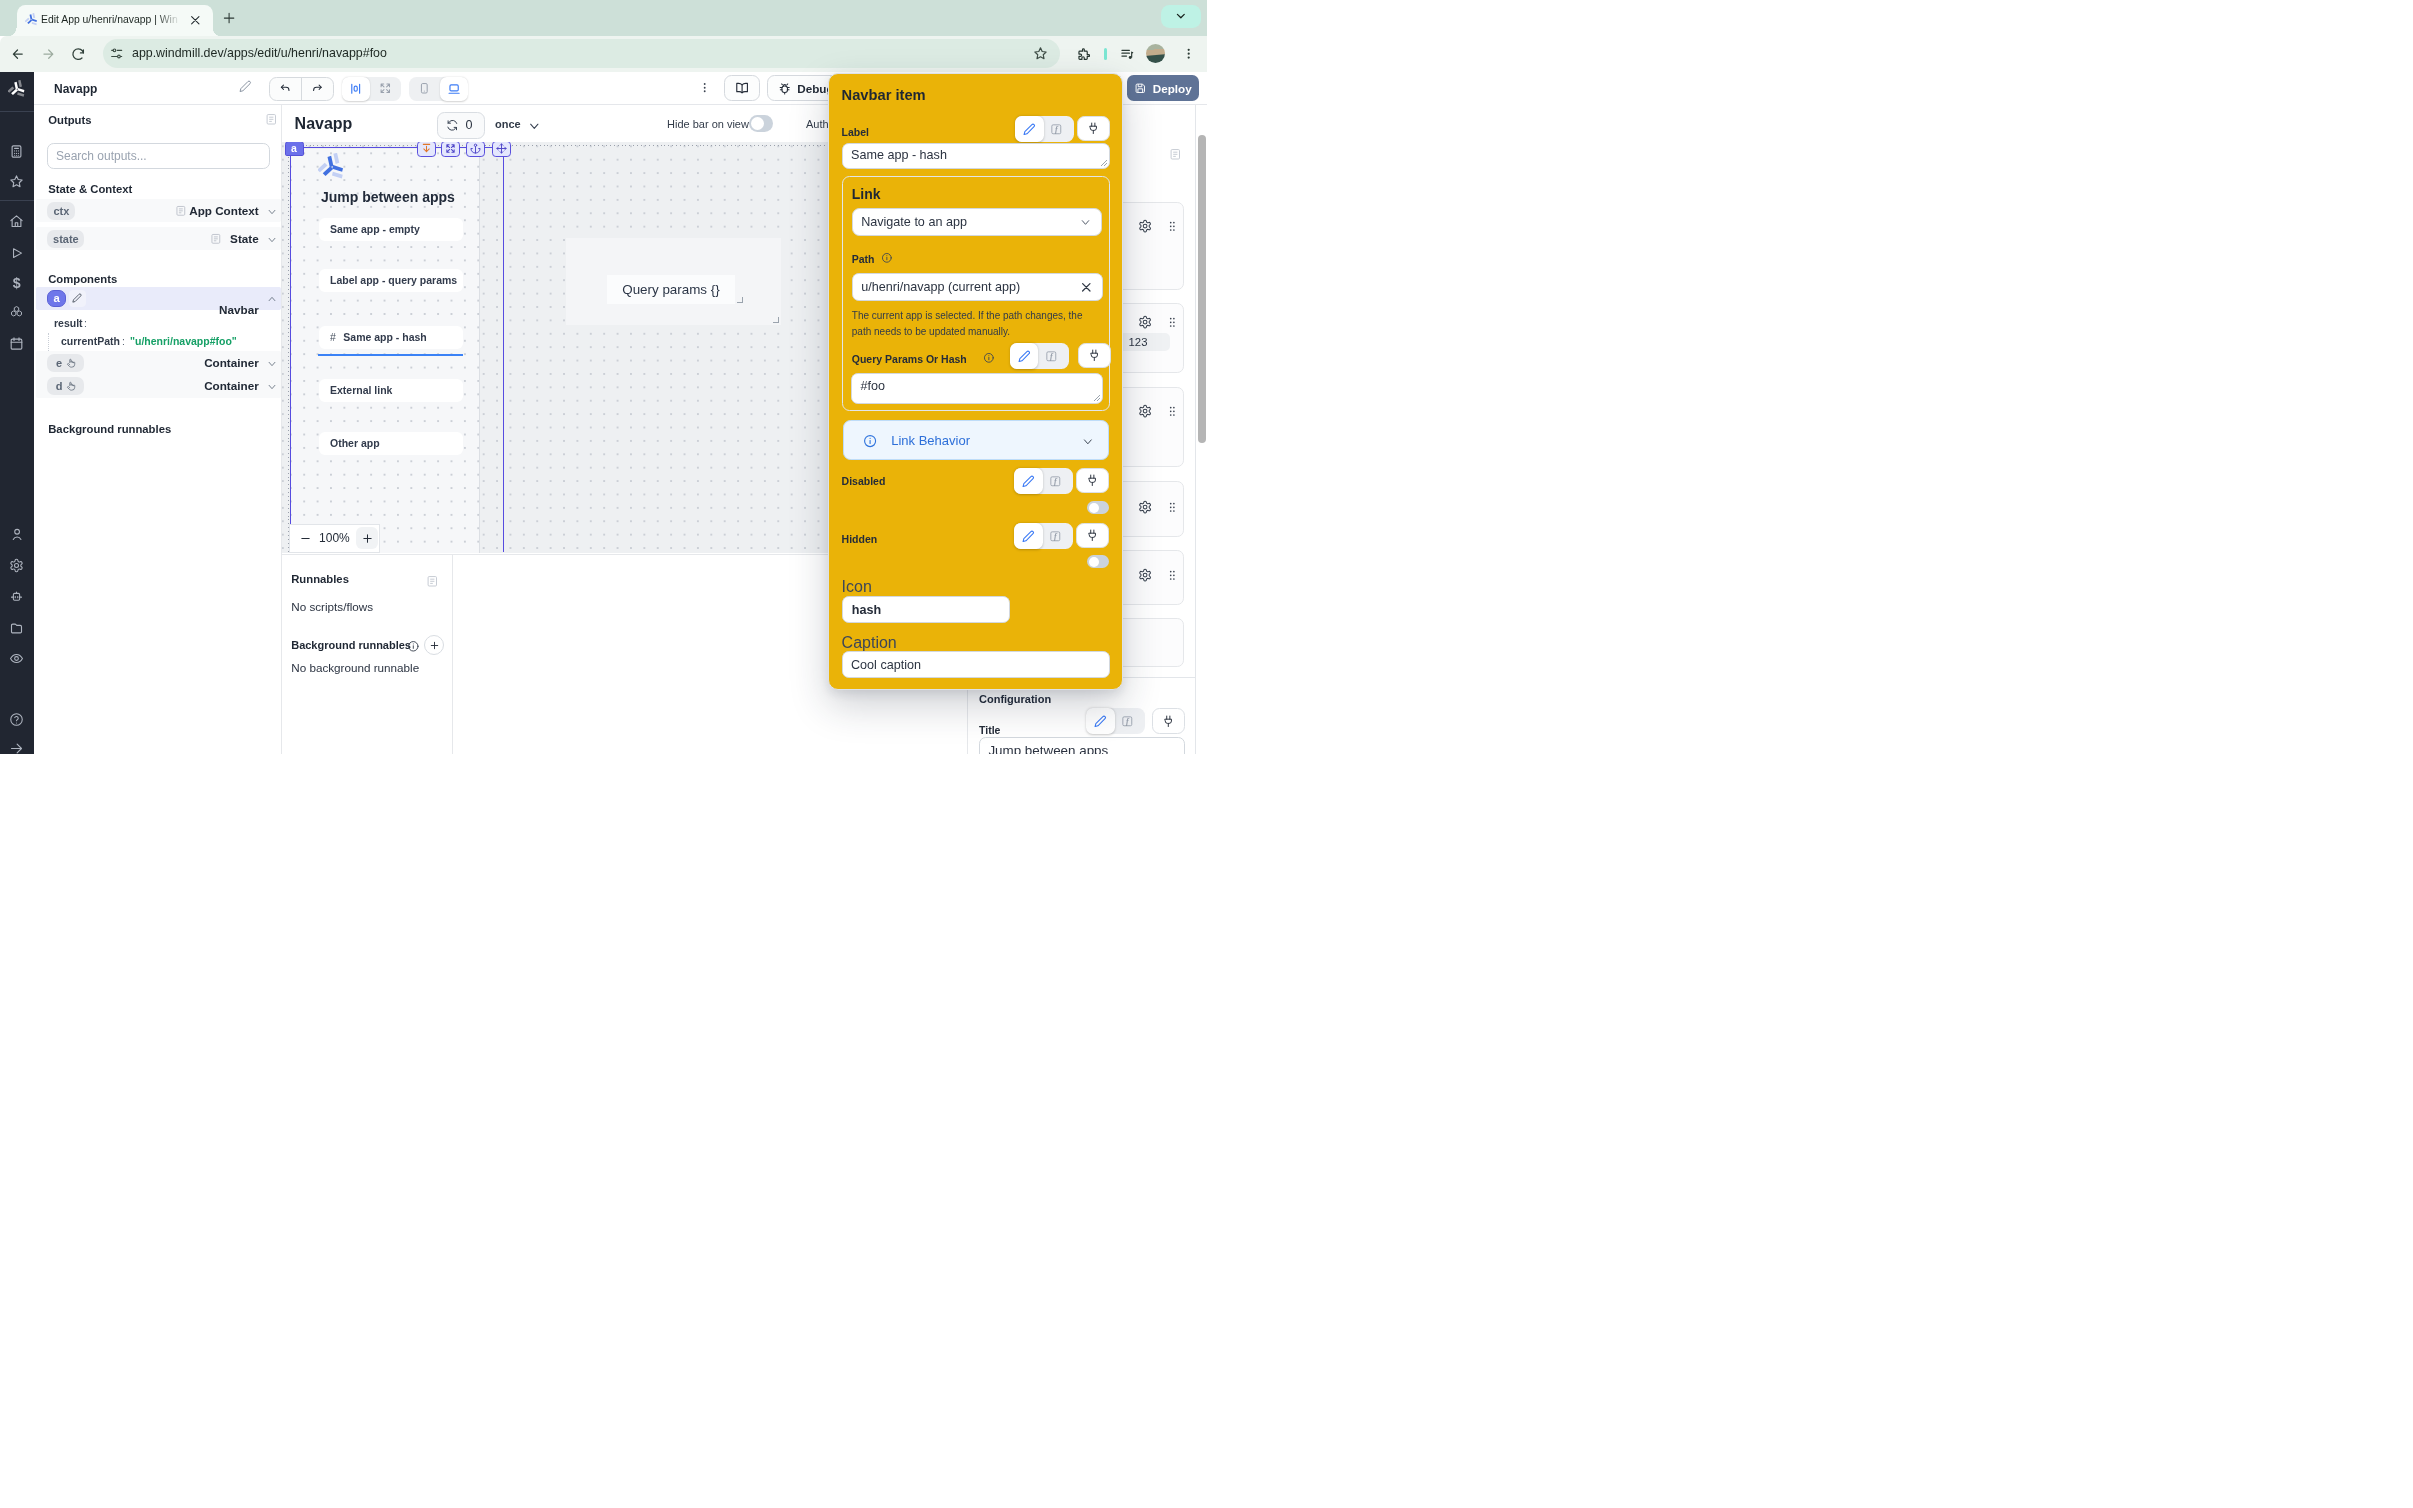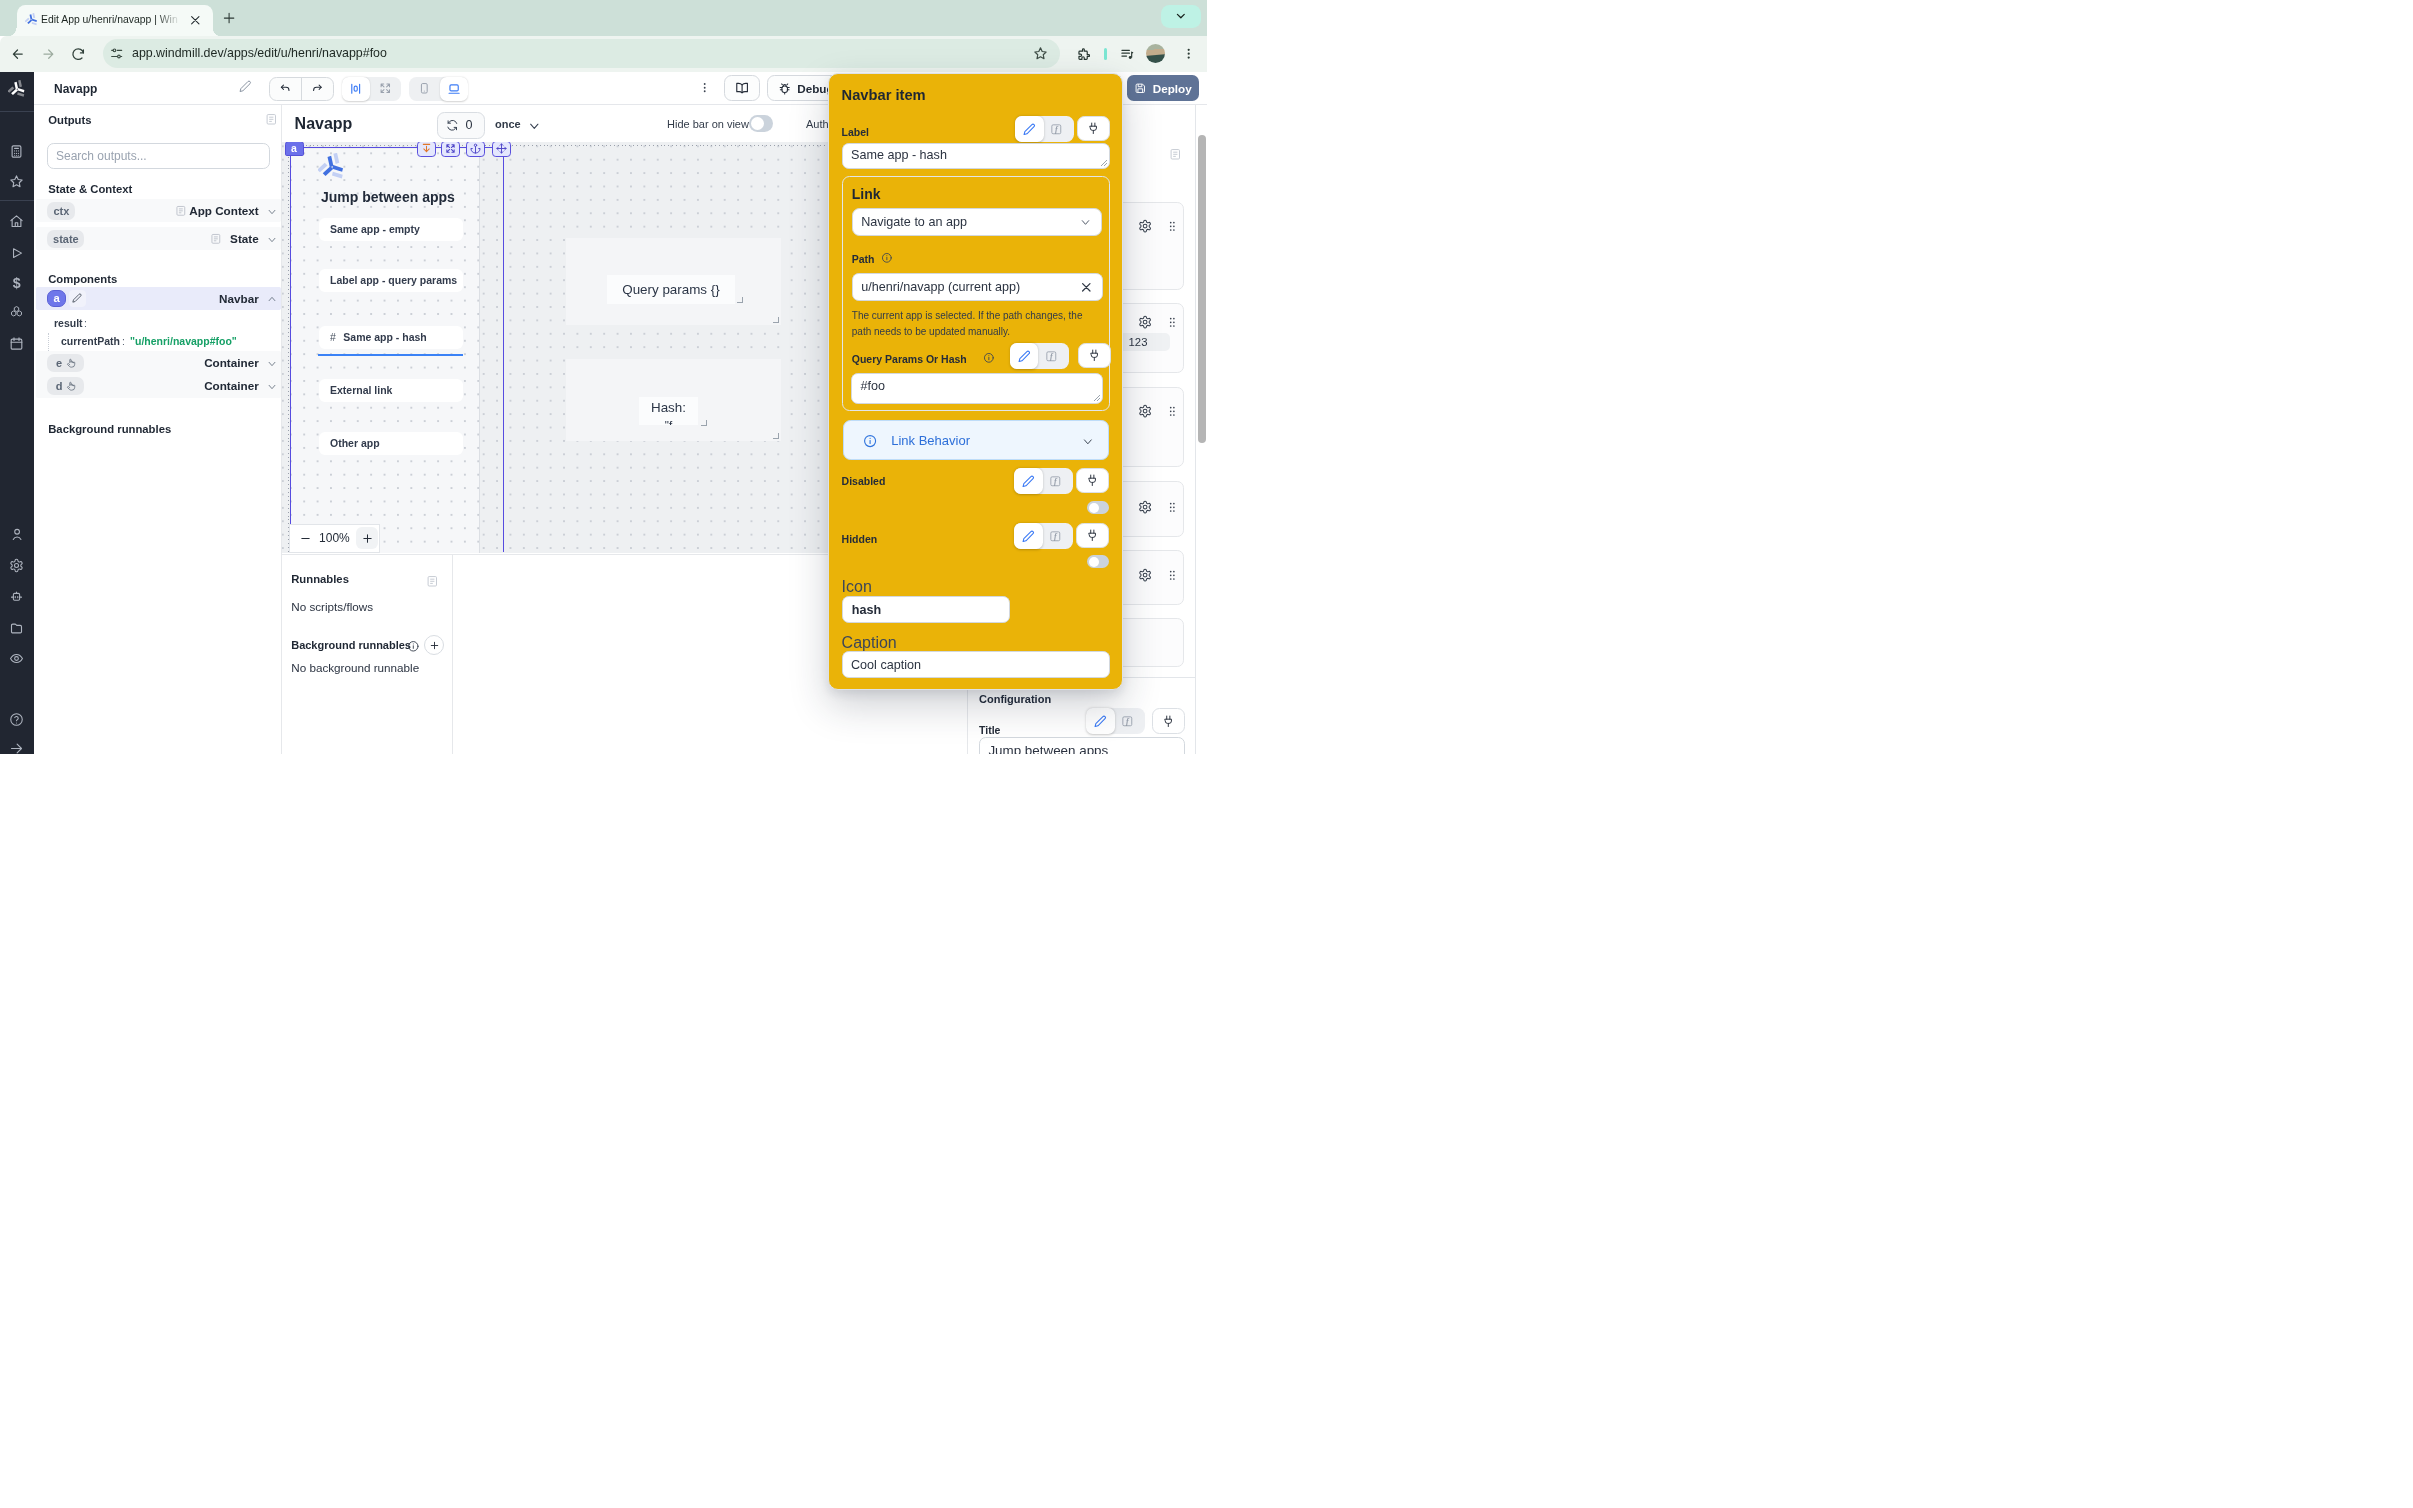--- a/index.html
+++ b/index.html
@@ -357,21 +357,21 @@
         </svg>
   </div>
   <div class="txt b" style="left:14.2px;top:168px;font-size:11.3px;color:#1f2733">Components</div>
   <div class="row" style="top:182px;height:22.6px;background:#e9ebfa">
     <div class="badge" style="left:11.7px;top:2.5px;width:18.4px;height:17.6px;font-size:11.3px;background:#6f77ea;color:#fff;border:0.8px solid #5a60d6">a</div>
     <div class="a" style="left:33px;top:2.5px;width:17.6px;height:17.6px;background:#f1f2fb;border-radius:4.2px;display:flex;align-items:center;justify-content:center">
           <svg width="10" height="10" viewBox="0 0 24 24">
             <path d="M17 3a2.8 2.8 0 1 1 4 4L7.5 20.5 2 22l1.5-5.5Z" stroke="#3f4754" stroke-width="2" fill="none" stroke-linejoin="round"></path>
           </svg>
         </div>
-    <div class="txt b" style="right:22px;top:5px;font-size:11.7px;color:#222a36">Navbar</div>
+    <div class="txt b" style="right:22px;top:16px;font-size:11.7px;color:#222a36">Navbar</div>
     <svg class="chev a" style="left:231px;top:6.7px" width="10" height="10" viewBox="0 0 24 24">
           <path d="m5 16 7-8 7 8"></path>
         </svg>
   </div>
   <div class="a" style="left:14.2px;top:228px;width:0.8px;height:34px;border-left:0.8px dotted #c9ced6"></div>
   <div class="txt" style="left:20px;top:212px;font-size:10.5px;font-weight:700;color:#333c4a">result</div>
   <div class="txt" style="left:50px;top:212px;font-size:10.5px;color:#566070">:</div>
   <div class="txt" style="left:27px;top:230px;font-size:10.5px;font-weight:700;color:#333c4a">currentPath</div>
   <div class="txt" style="left:88px;top:230px;font-size:10.5px;color:#566070">:</div>
   <div class="txt" style="left:96px;top:230px;font-size:10.5px;font-weight:600;color:#16a066">"u/henri/navapp#foo"</div>
@@ -610,25 +610,20 @@
   <div class="navbtn" style="top:127px">Label app - query params</div>
   <div class="navbtn" style="top:184px"><span style="font-weight:400;color:#454f5e;margin-right:7.5px">#</span>Same app - hash</div>
   <div class="a" style="left:36px;top:212px;width:145px;height:2.1px;background:#3b82f6"></div>
   <div class="navbtn" style="top:237px">External link</div>
   <div class="navbtn" style="top:290px">Other app</div>
   <div class="a" style="left:284px;top:96px;width:215px;height:87px;background:#f4f5f7">
     <div style="position:absolute;left:41px;top:37px;width:128px;height:29px;background:#fbfcfd;display:flex;align-items:center;justify-content:center;font-size:13.4px;color:#2c3647">Query params {}</div>
     <div style="position:absolute;left:171px;top:59px;width:5.9px;height:5.9px;border-right:1.7px solid #9aa3ad;border-bottom:1.7px solid #9aa3ad"></div>
     <div style="position:absolute;right:2.5px;bottom:2.5px;width:5.9px;height:5.9px;border-right:1.7px solid #9aa3ad;border-bottom:1.7px solid #9aa3ad"></div>
   </div>
-  <div class="a" style="left:284px;top:217px;width:215px;height:82px;background:#f4f5f7">
-    <div style="position:absolute;left:73px;top:38px;width:59px;height:28px;background:#fbfcfd;text-align:center;font-size:13.4px;color:#2c3647;padding-top:1.7px;overflow:hidden;line-height:17px">Hash:<br><span style="font-size:11.7px">"f</span></div>
-    <div style="position:absolute;left:135px;top:61px;width:5.9px;height:5.9px;border-right:1.7px solid #9aa3ad;border-bottom:1.7px solid #9aa3ad"></div>
-    <div style="position:absolute;right:2.5px;bottom:2.5px;width:5.9px;height:5.9px;border-right:1.7px solid #9aa3ad;border-bottom:1.7px solid #9aa3ad"></div>
-  </div>
   <div class="a" style="left:6.7px;top:382px;width:91px;height:28.5px;background:#fff;border:0.8px solid #e2e5e9;display:flex;align-items:center">
     <svg style="margin-left:10px" width="11" height="11" viewBox="0 0 24 24">
           <path d="M4 12h16" stroke="#242c38" stroke-width="2.4" fill="none" stroke-linecap="round"></path>
         </svg>
     <span style="margin-left:8.4px;font-size:12px;color:#242c38">100%</span>
     <div style="margin-left:6.7px;width:22px;height:22px;background:#f1f3f5;border-radius:5.9px;display:flex;align-items:center;justify-content:center">
           <svg width="11" height="11" viewBox="0 0 24 24">
             <path d="M12 4v16M4 12h16" stroke="#242c38" stroke-width="2.2" fill="none" stroke-linecap="round"></path>
           </svg>
         </div>

